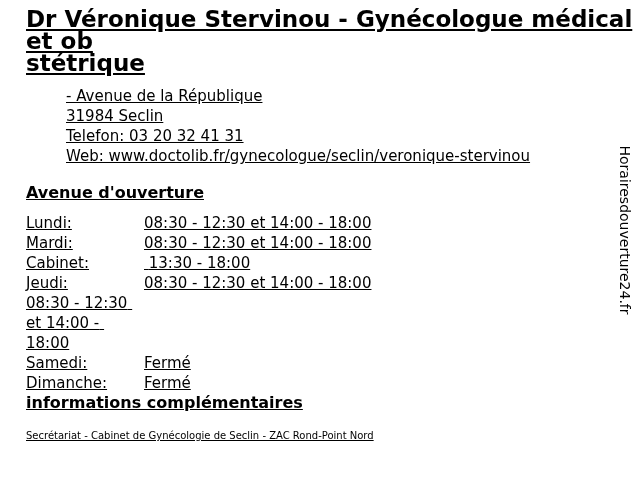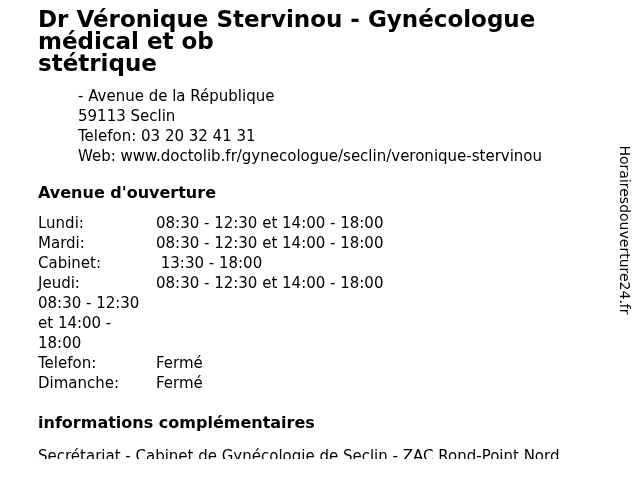--- a/index.html
+++ b/index.html
@@ -9,21 +9,22 @@
   }
   .page {
     position: relative;
     width: 640px;
     height: 459px;
     background: #ffffff;
     color: #000000;
     font-family: "DejaVu Sans", "Liberation Sans", sans-serif;
     overflow: hidden;
     box-sizing: border-box;
-    padding: 8px 0 0 38px;
+    padding: 8px 0 0 26px;
+    text-decoration: underline;
   }
   .title {
     margin: 0;
     font-size: 23px;
     line-height: 22px;
     font-weight: bold;
     letter-spacing: 0px;
   }
   .title span { display: block; }
   .contact {
@@ -42,24 +43,24 @@
   .hours-table {
     margin-top: 10px;
     font-size: 15px;
     line-height: 20px;
   }
   .hours-row {
     display: grid;
     grid-template-columns: 118px auto;
   }
   .hours-value { white-space: pre-wrap; }
-  .heading-info { margin-top: 20px; }
+  .heading-info { }
   .info-text {
     margin-top: 13px;
-    font-size: 15px;
+    font-size: 10px;
     line-height: 20px;
     white-space: nowrap;
   }
   .watermark {
     position: absolute;
     right: 7px;
     top: 50%;
     transform: translateY(-50%);
     writing-mode: vertical-rl;
     font-size: 14px;
@@ -73,21 +74,21 @@
 
 <div class="page">
 
   <h1 class="title">
     <span>Dr Véronique Stervinou - Gynécologue médical et ob</span>
     <span>stétrique</span>
   </h1>
 
   <div class="contact">
     <div>- Avenue de la République</div>
-    <div>59113 Seclin</div>
+    <div>31984 Seclin</div>
     <div>Telefon: 03 20 32 41 31</div>
     <div>Web: www.doctolib.fr/gynecologue/seclin/veronique-stervinou</div>
   </div>
 
   <h2 class="section-heading heading-hours">Avenue d'ouverture</h2>
 
   <div class="hours-table">
     <div class="hours-row">
       <span class="hours-day">Lundi:</span>
       <span class="hours-value">08:30 - 12:30 et 14:00 - 18:00</span>
@@ -101,21 +102,21 @@
       <span class="hours-value"> 13:30 - 18:00</span>
     </div>
     <div class="hours-row">
       <span class="hours-day">Jeudi:</span>
       <span class="hours-value">08:30 - 12:30 et 14:00 - 18:00</span>
     </div>
     <div class="hours-row">
       <span class="hours-value">08:30 - 12:30 et 14:00 - 18:00</span>
     </div>
     <div class="hours-row">
-      <span class="hours-day">Telefon:</span>
+      <span class="hours-day">Samedi:</span>
       <span class="hours-value">Fermé</span>
     </div>
     <div class="hours-row">
       <span class="hours-day">Dimanche:</span>
       <span class="hours-value">Fermé</span>
     </div>
   </div>
 
   <h2 class="section-heading heading-info">informations complémentaires</h2>
 

